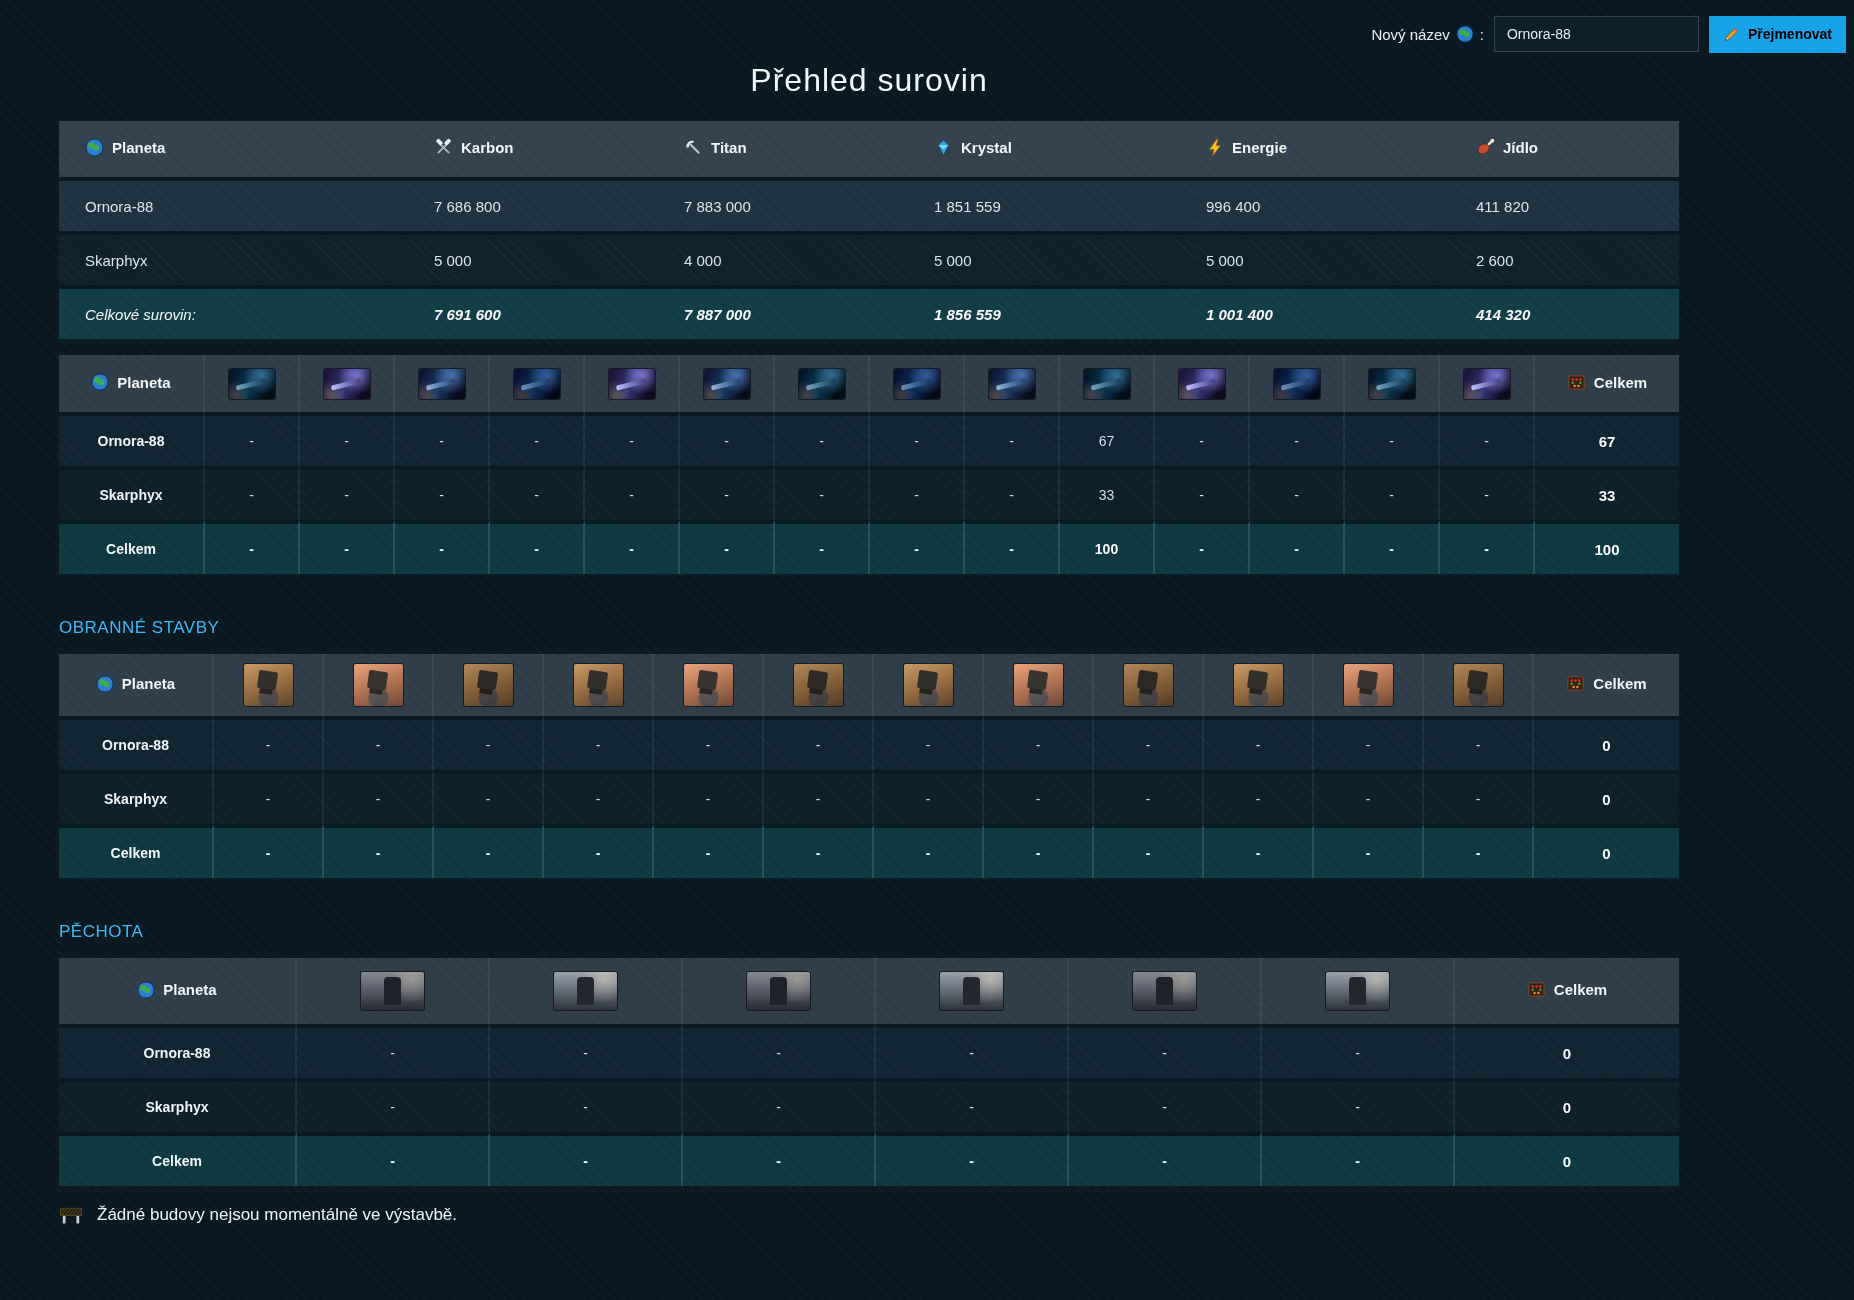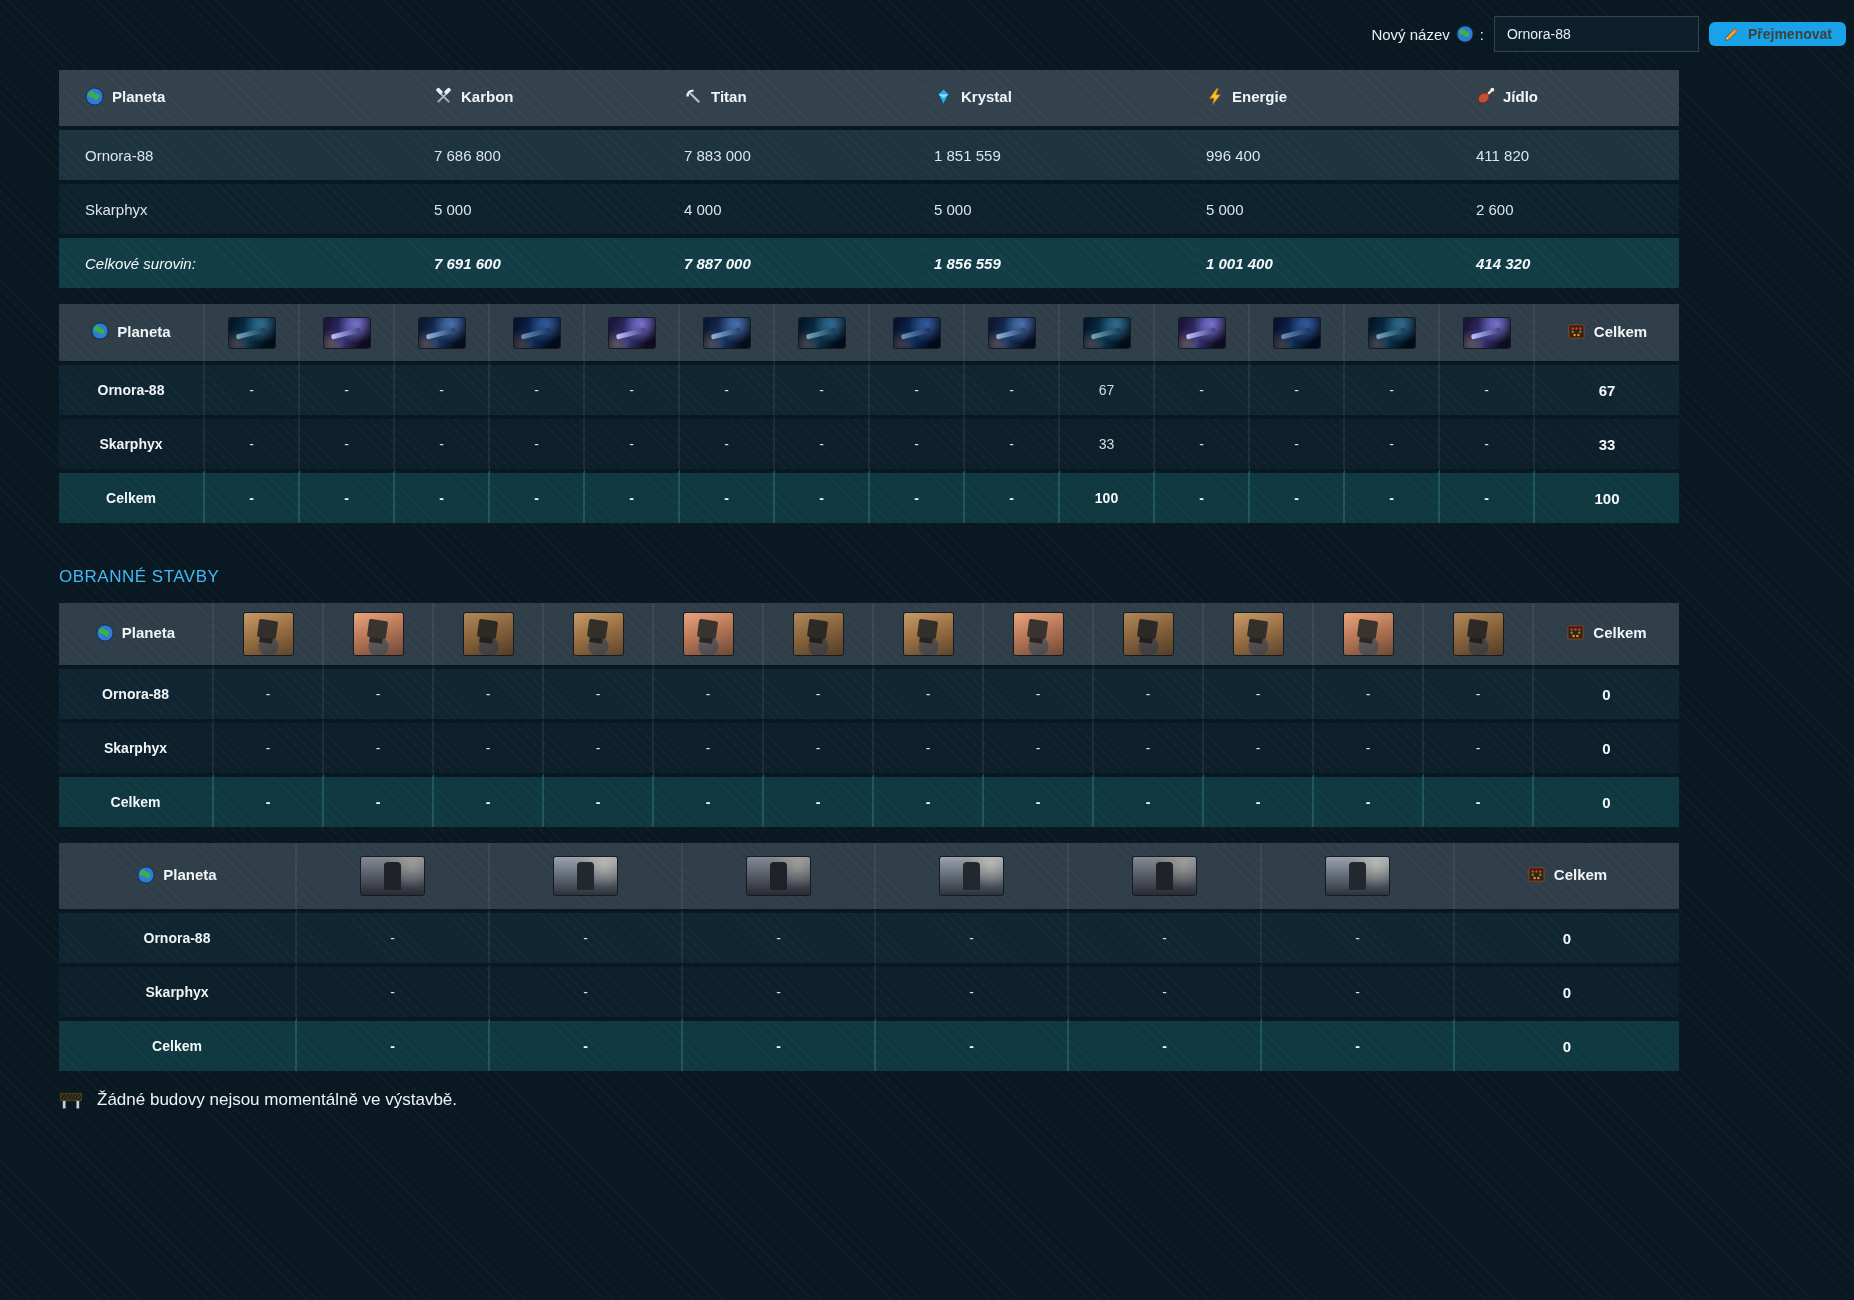--- a/index.html
+++ b/index.html
@@ -26,22 +26,22 @@
     font-family:"Liberation Sans","DejaVu Sans",sans-serif;
     color:var(--txt);
   }
   .topbar{display:flex;justify-content:flex-end;align-items:center;gap:10px;padding:14px 8px 0 0;height:54px;}
   .topbar .label{font-size:15px;color:#e8eef2;display:flex;align-items:center;gap:6px;}
   .name-input{
     width:205px;height:36px;background:#0d1f2b;border:1px solid #2f4450;color:#e8eef2;
     font-family:"Liberation Sans",sans-serif;font-size:14px;padding:0 12px;outline:none;
   }
   .rename-btn{
-    height:24px;display:flex;align-items:center;gap:8px;padding:0 14px;border:none;cursor:pointer;
-    background:#18a3e8;color:#404040;font-weight:bold;font-size:14px;font-family:"Liberation Sans",sans-serif;border-radius:6px;
+    height:37px;display:flex;align-items:center;gap:8px;padding:0 14px;border:none;cursor:pointer;
+    background:#18a3e8;color:#000000;font-weight:bold;font-size:14px;font-family:"Liberation Sans",sans-serif;border-radius:1px;
   }
   .content{margin-left:59px;width:1620px;}
   h1.page-title{font-size:32px;font-weight:300;letter-spacing:1px;text-align:center;color:#f2f7fa;margin:8px 0 22px 0;}
   table{width:1620px;border-collapse:separate;border-spacing:0;table-layout:fixed;margin-top:16px;}
   th,td{overflow:hidden;white-space:nowrap;}
   
   .res-table th{
     height:56px;background-color:var(--head-bg);background-image:var(--stripes);
     font-size:15px;font-weight:bold;text-align:left;padding-left:10px;color:#f0f5f8;
   }
@@ -125,20 +125,21 @@
     <svg class="ic" width="17" height="17" viewBox="0 0 20 20">
       <path d="M3 17 L5 12 L14 3 L17 6 L8 15 Z" fill="#f5a623" stroke="#5f3a0c" stroke-width="0.8"></path>
       <path d="M3 17 L5 12 L8 15 Z" fill="#f7e3b0" stroke="#5f3a0c" stroke-width="0.6"></path>
       <path d="M14 3 L17 6 L15.6 7.4 L12.6 4.4 Z" fill="#e86a4a"></path>
     </svg>
     <span>Přejmenovat</span>
   </button>
 </div>
 
 <div class="content">
+  <h1 class="page-title">Přehled surovin</h1>
 
   <table class="res-table">
     <colgroup>
         <col style="width:365px">
         <col style="width:250px">
         <col style="width:250px">
         <col style="width:272px">
         <col style="width:270px">
         <col style="width:213px">
       </colgroup>
@@ -458,20 +459,21 @@
       <td>-</td>
       <td>-</td>
       <td>-</td>
       <td>-</td>
       <td>-</td>
       <td class="total-col">0</td>
     </tr>
   </tbody>
     </table>
 
+  <div class="section-title" style="margin-top:44px">PĚCHOTA</div>
   <table class="unit-table">
     <colgroup>
       <col style="width:238px">
       <col style="width:193px">
         <col style="width:193px">
         <col style="width:193px">
         <col style="width:193px">
         <col style="width:193px">
         <col style="width:193px">
       <col style="width:224px">

